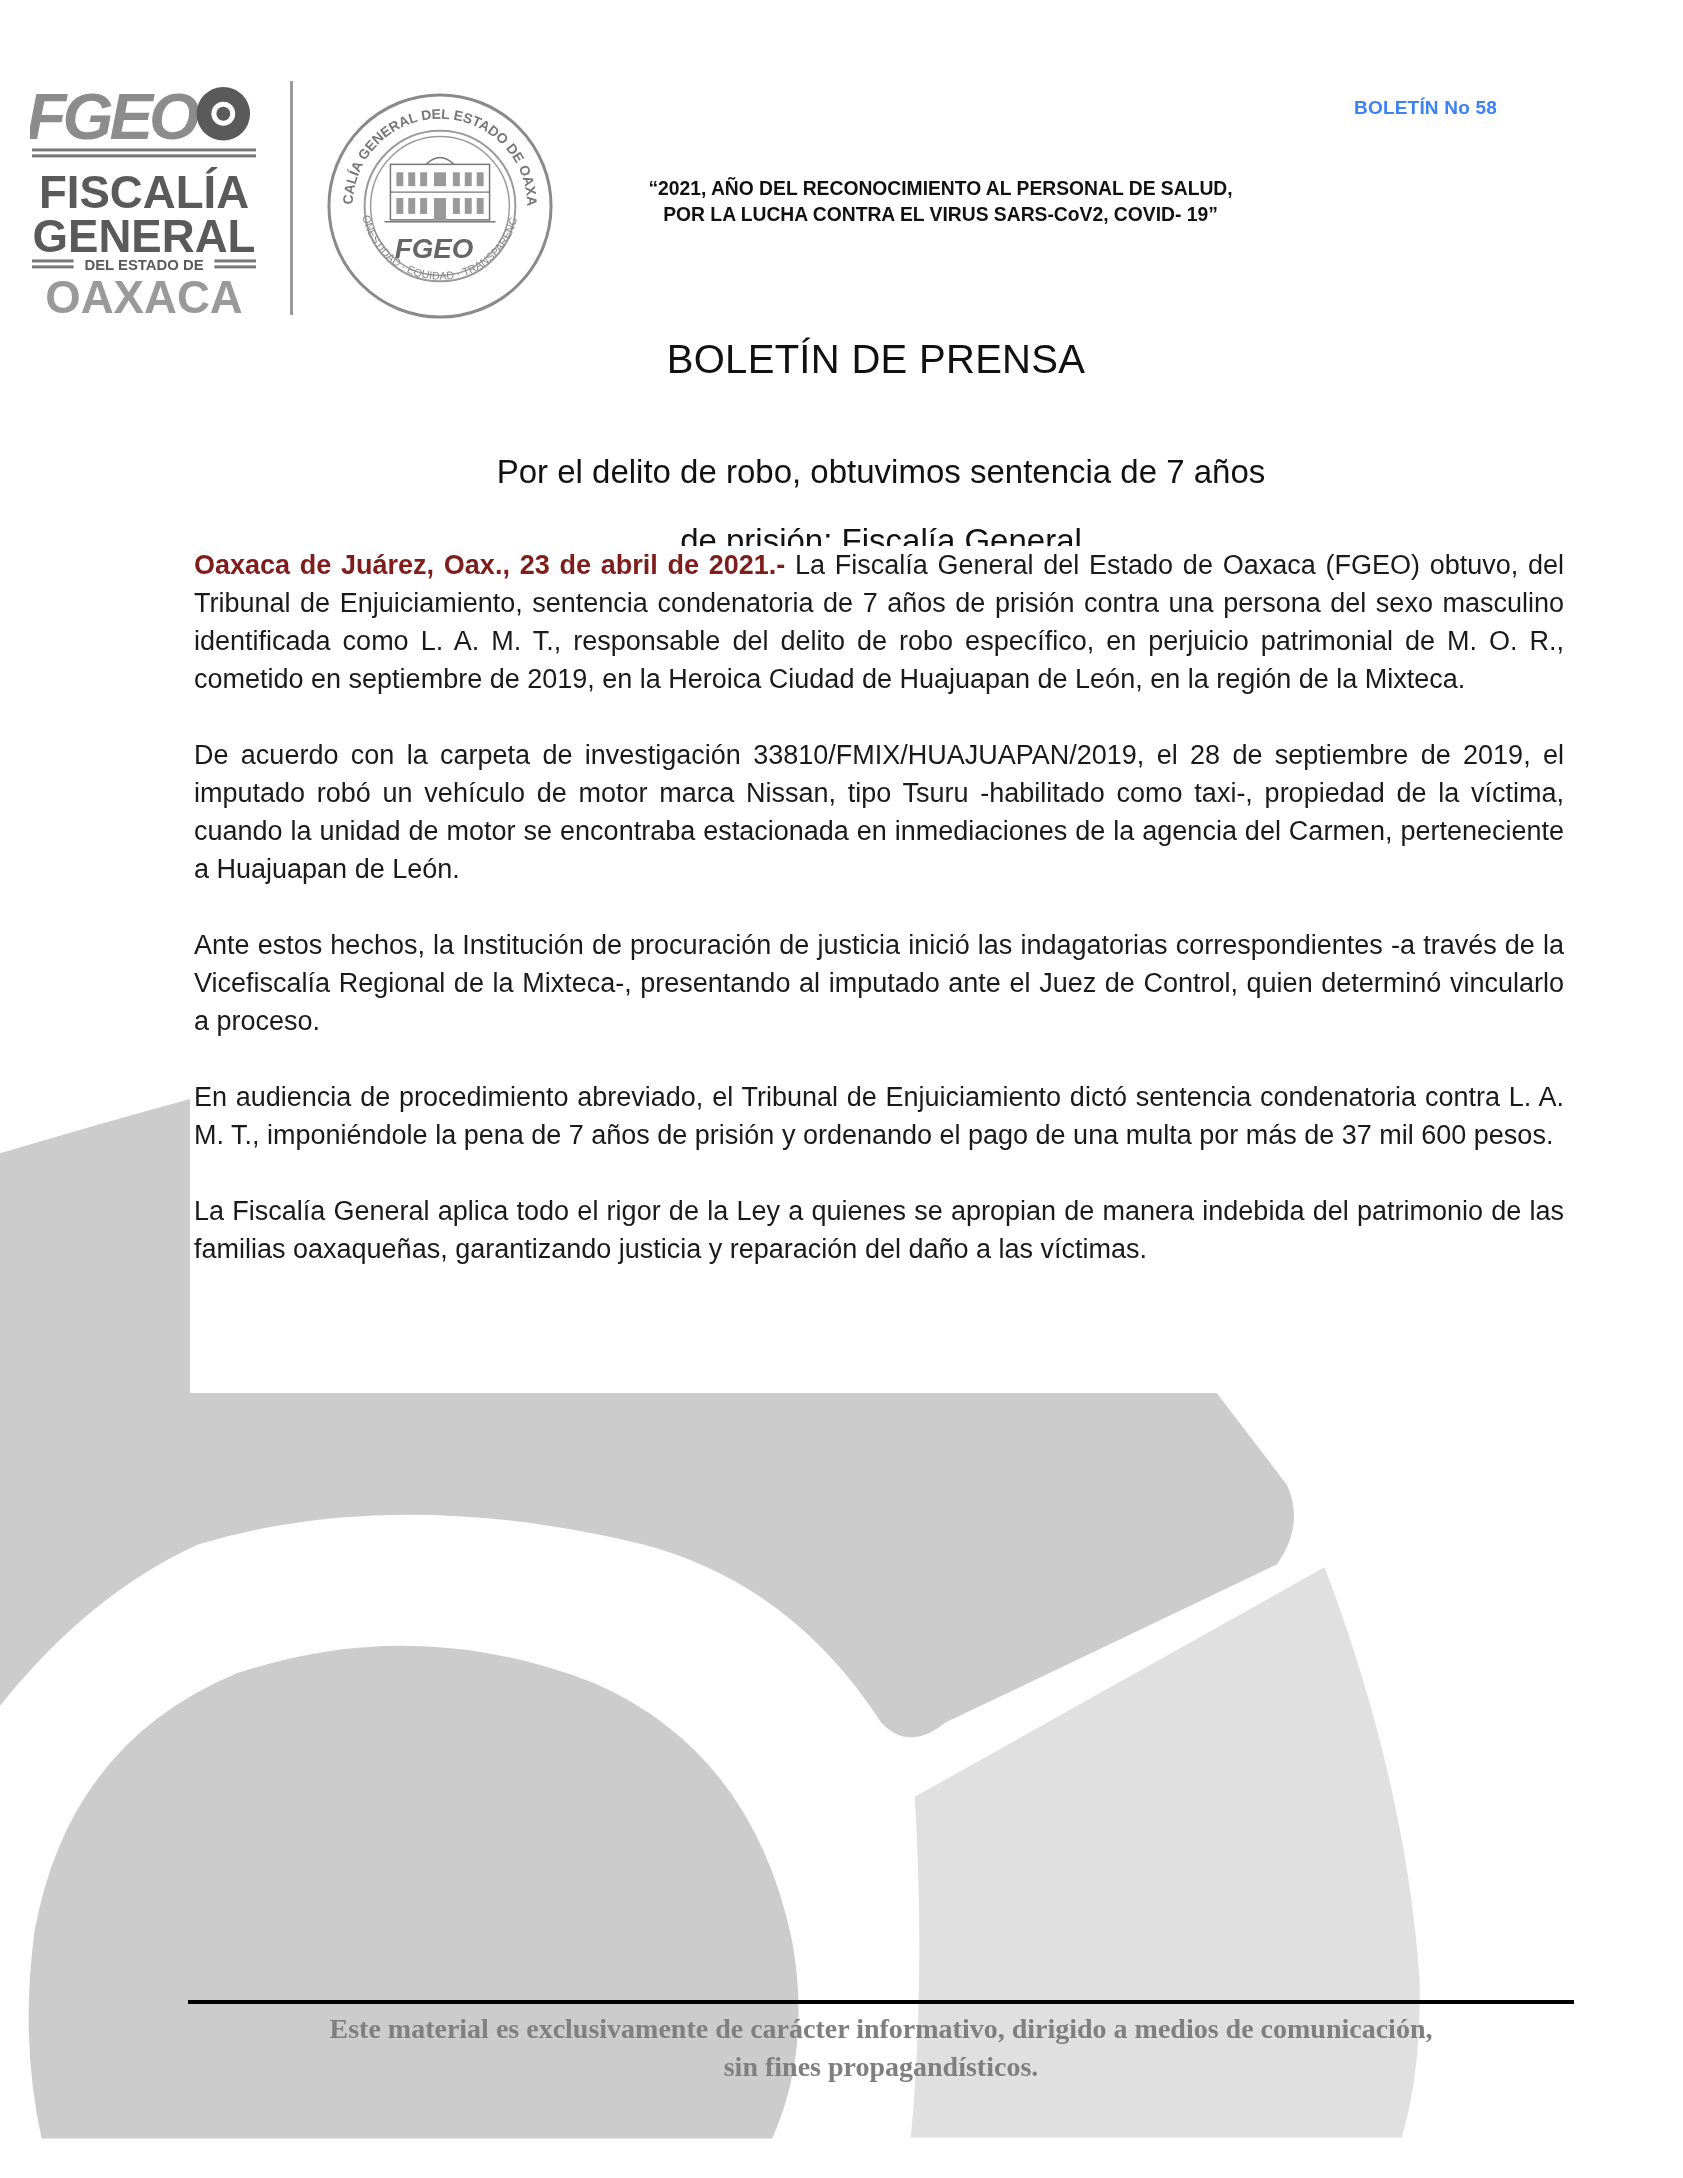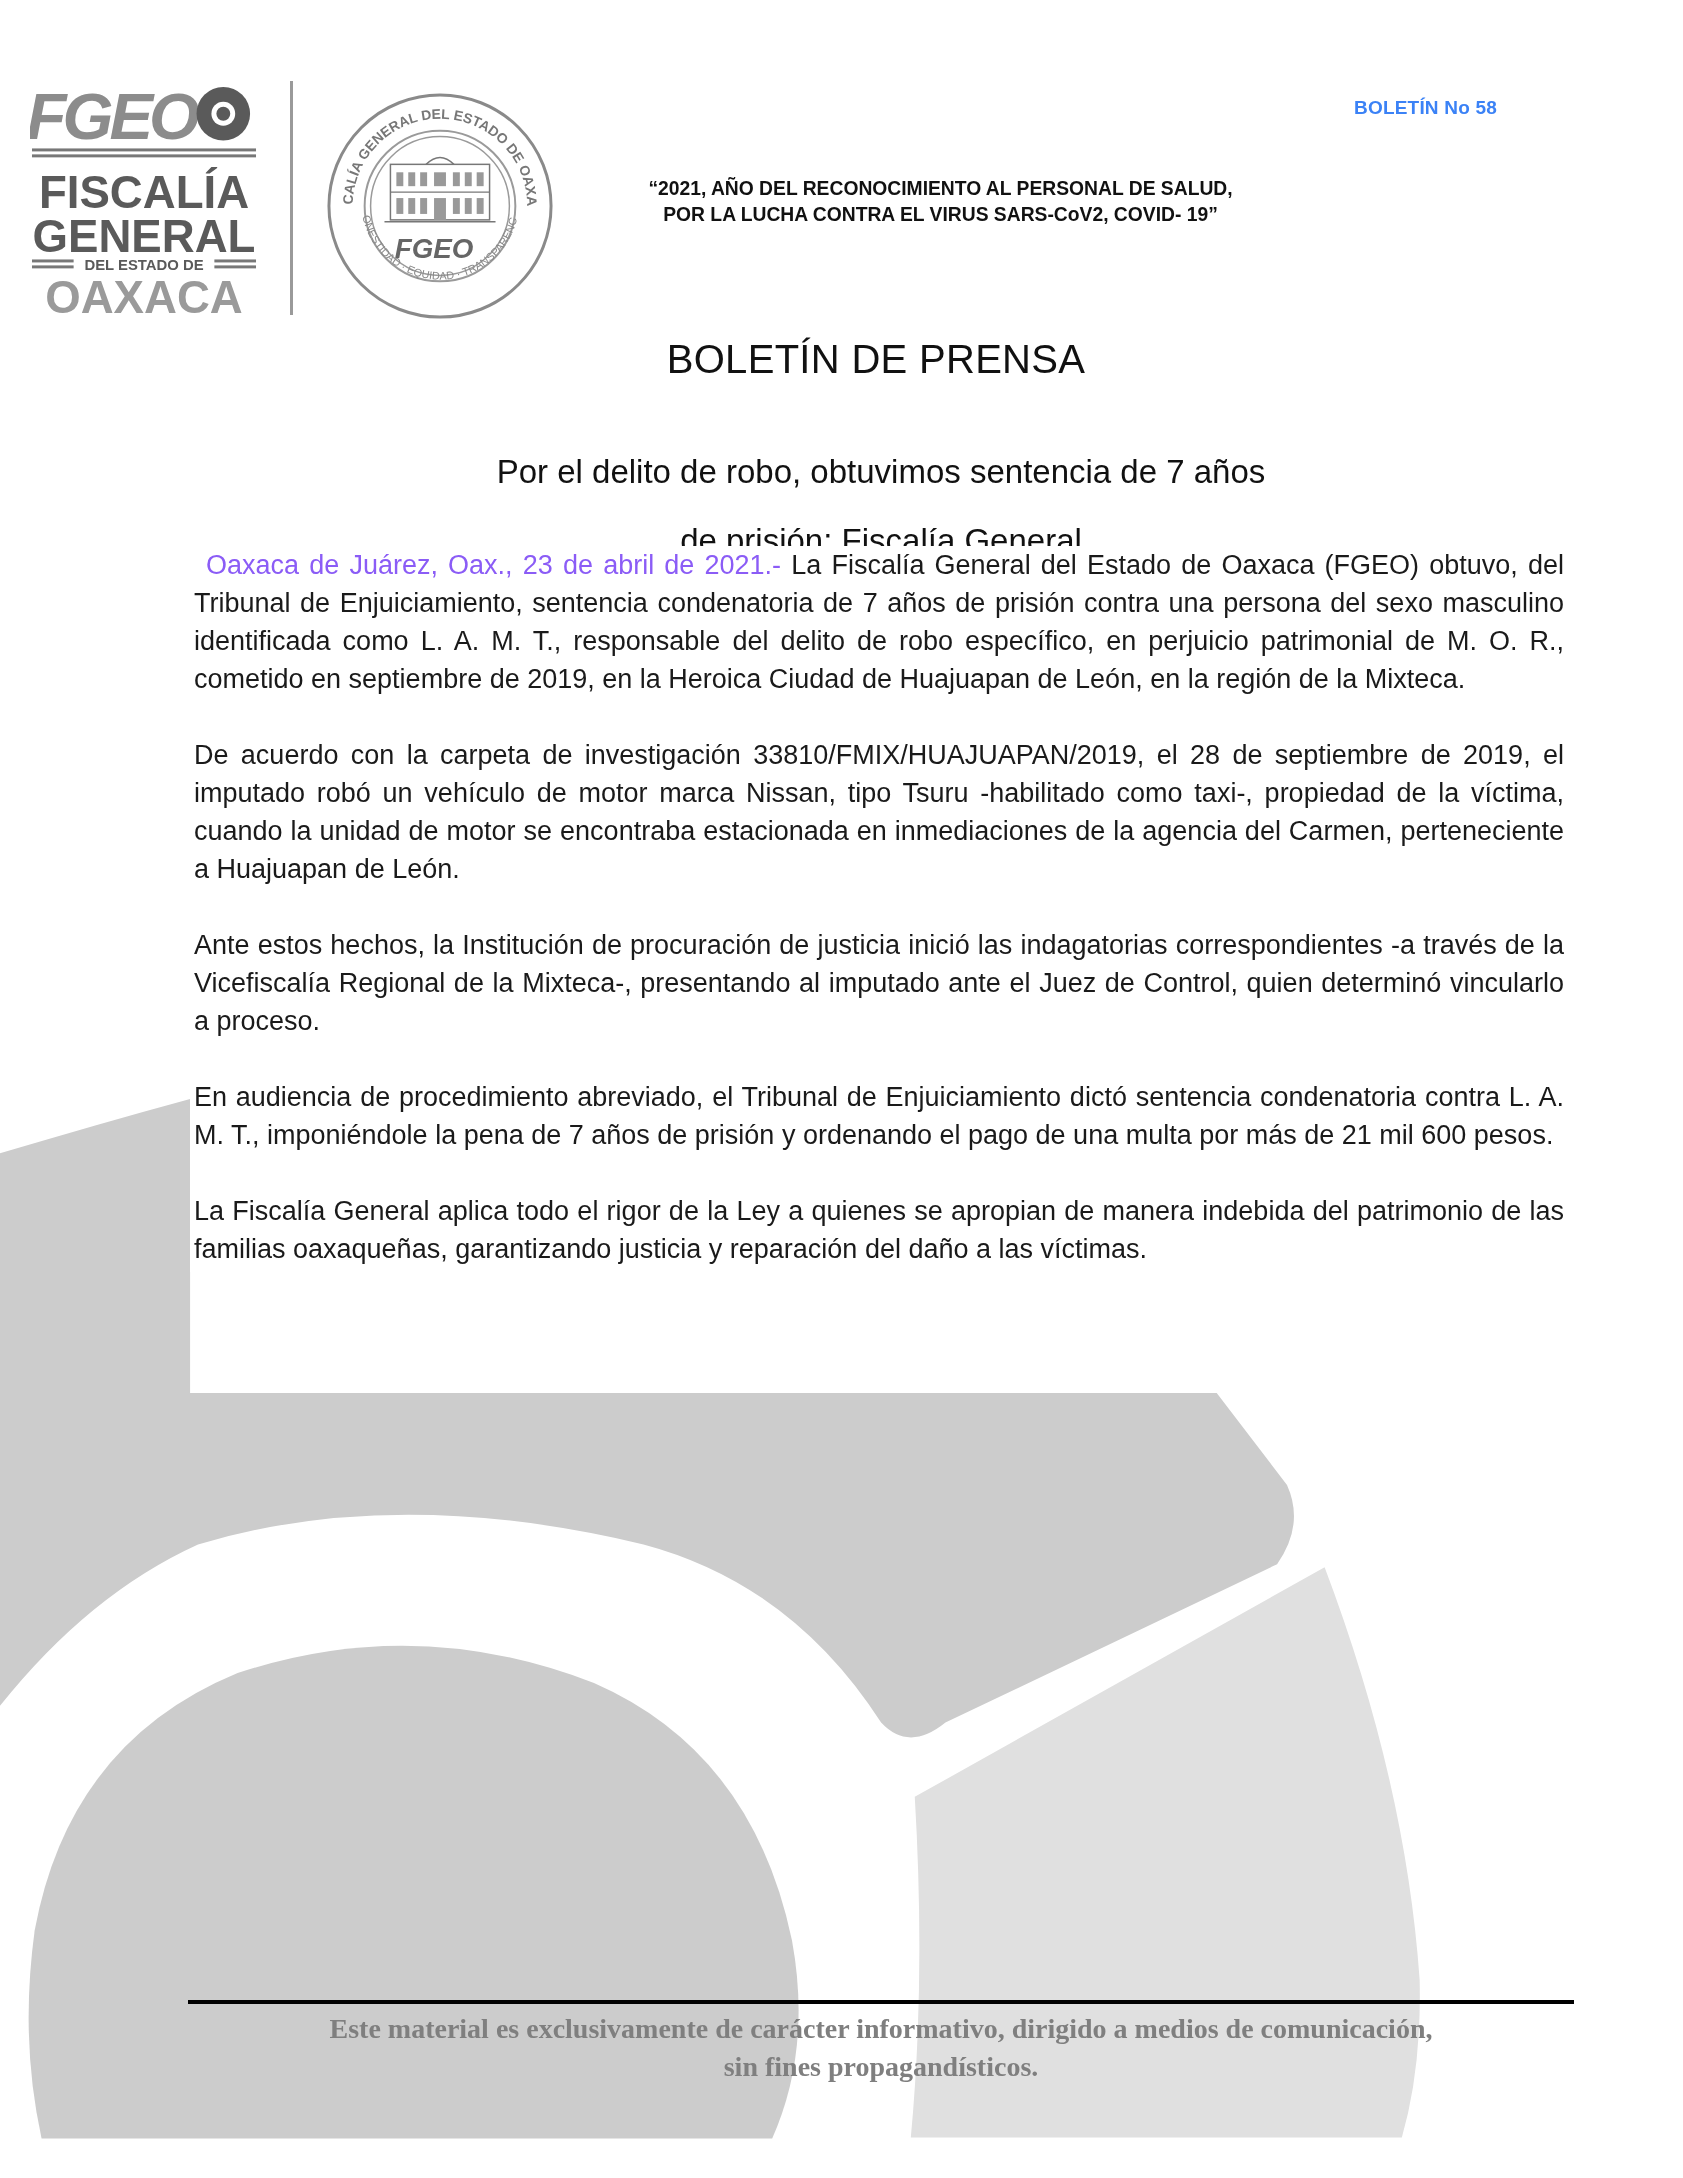--- a/index.html
+++ b/index.html
@@ -16,21 +16,21 @@
   .motto { left: 599px; top: 176px; width: 683px; font-weight: bold; font-size: 19.3px; line-height: 26px; text-align: center; color: #111; }
   .motto span { display: block; }
 
   .press-title { left: 0; width: 1752px; top: 337px; text-align: center; font-size: 40px; letter-spacing: 0.3px; color: #111; }
   .headline { left: 198px; width: 1366px; top: 424px; text-align: center; font-size: 33px; line-height: 42px; color: #111; }
   .headline span { display: block; margin-top: 27px; }
 
   .body-box { left: 190px; top: 546px; width: 1378px; background: #ffffff; padding: 0 0 4px 0; }
   .body-box p { margin: 0 0 38px 0; font-size: 27px; line-height: 38px; text-align: justify; color: #1a1a1a; padding: 0 4px 0 4px; }
   .body-box p:last-child { margin-bottom: 0; }
-  .body-box b { font-weight: normal; color: #8b5cf6; margin-left: 12px; }
+  .body-box b { font-weight: bold; color: #7f1d1d; }
 
   .footer-rule { left: 188px; top: 2000px; width: 1386px; height: 4px; background: #000; }
   .footer-text { left: 188px; top: 2010px; width: 1386px; text-align: center; font-family: "Liberation Serif", serif; font-weight: bold; font-size: 28px; line-height: 38px; color: #7f7f7f; }
   .footer-text span { display: block; }
 </style>
 </head>
 <body>
 
 <svg class="bg-shapes" viewBox="0 0 1700 2200" xmlns="http://www.w3.org/2000/svg">
 
@@ -113,21 +113,21 @@
 
 <div class="layer headline">
   <span>Por el delito de robo, obtuvimos sentencia de 7 años</span>
   <span>de prisión: Fiscalía General</span>
 </div>
 
 <div class="layer body-box">
   <p><b>Oaxaca de Juárez, Oax., 23 de abril de 2021.-</b> <span>La Fiscalía General del Estado de Oaxaca (FGEO) obtuvo, del Tribunal de Enjuiciamiento, sentencia condenatoria de 7 años de prisión contra una persona del sexo masculino identificada como L. A. M. T., responsable del delito de robo específico, en perjuicio patrimonial de M. O. R., cometido en septiembre de 2019, en la Heroica Ciudad de Huajuapan de León, en la región de la Mixteca.</span></p>
   <p>De acuerdo con la carpeta de investigación 33810/FMIX/HUAJUAPAN/2019, el 28 de septiembre de 2019, el imputado robó un vehículo de motor marca Nissan, tipo Tsuru -habilitado como taxi-, propiedad de la víctima, cuando la unidad de motor se encontraba estacionada en inmediaciones de la agencia del Carmen, perteneciente a Huajuapan de León.</p>
   <p>Ante estos hechos, la Institución de procuración de justicia inició las indagatorias correspondientes -a través de la Vicefiscalía Regional de la Mixteca-, presentando al imputado ante el Juez de Control, quien determinó vincularlo a proceso.</p>
-  <p>En audiencia de procedimiento abreviado, el Tribunal de Enjuiciamiento dictó sentencia condenatoria contra L. A. M. T., imponiéndole la pena de 7 años de prisión y ordenando el pago de una multa por más de 21 mil 600 pesos.</p>
+  <p>En audiencia de procedimiento abreviado, el Tribunal de Enjuiciamiento dictó sentencia condenatoria contra L. A. M. T., imponiéndole la pena de 7 años de prisión y ordenando el pago de una multa por más de 37 mil 600 pesos.</p>
   <p>La Fiscalía General aplica todo el rigor de la Ley a quienes se apropian de manera indebida del patrimonio de las familias oaxaqueñas, garantizando justicia y reparación del daño a las víctimas.</p>
 </div>
 
 <div class="layer footer-rule"></div>
 <div class="layer footer-text">
   <span>Este material es exclusivamente de carácter informativo, dirigido a medios de comunicación,</span>
   <span>sin fines propagandísticos.</span>
 </div>
 
 

